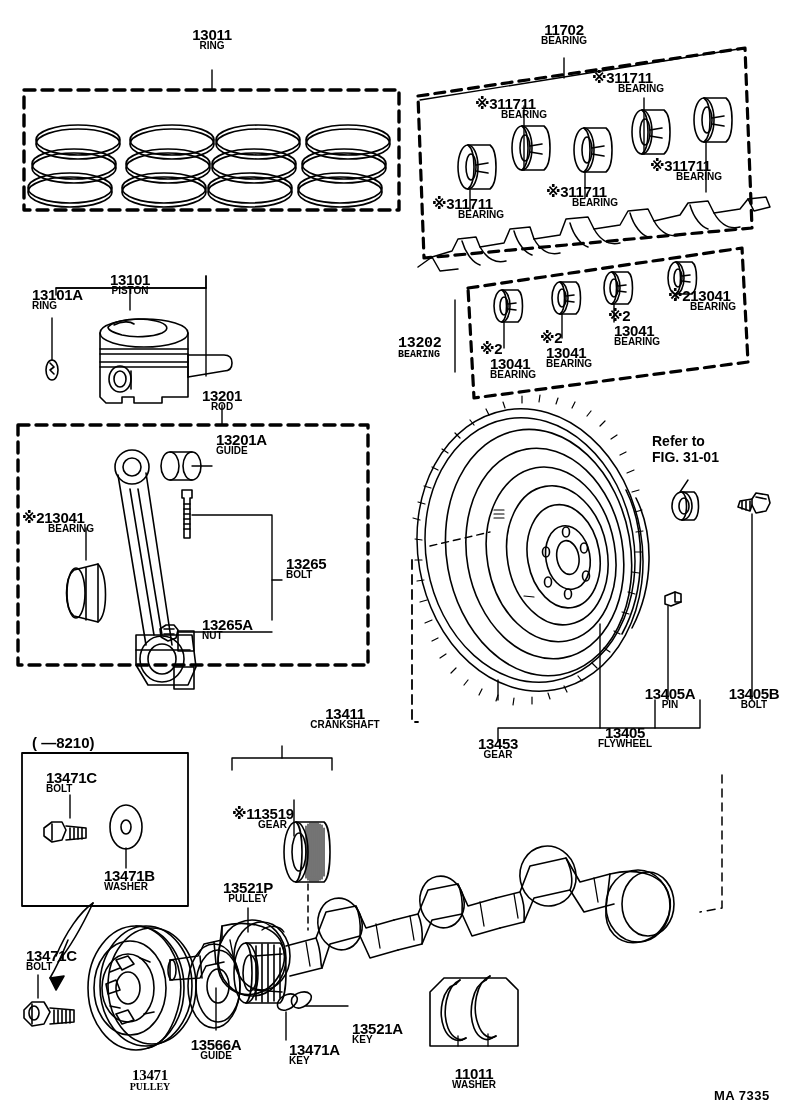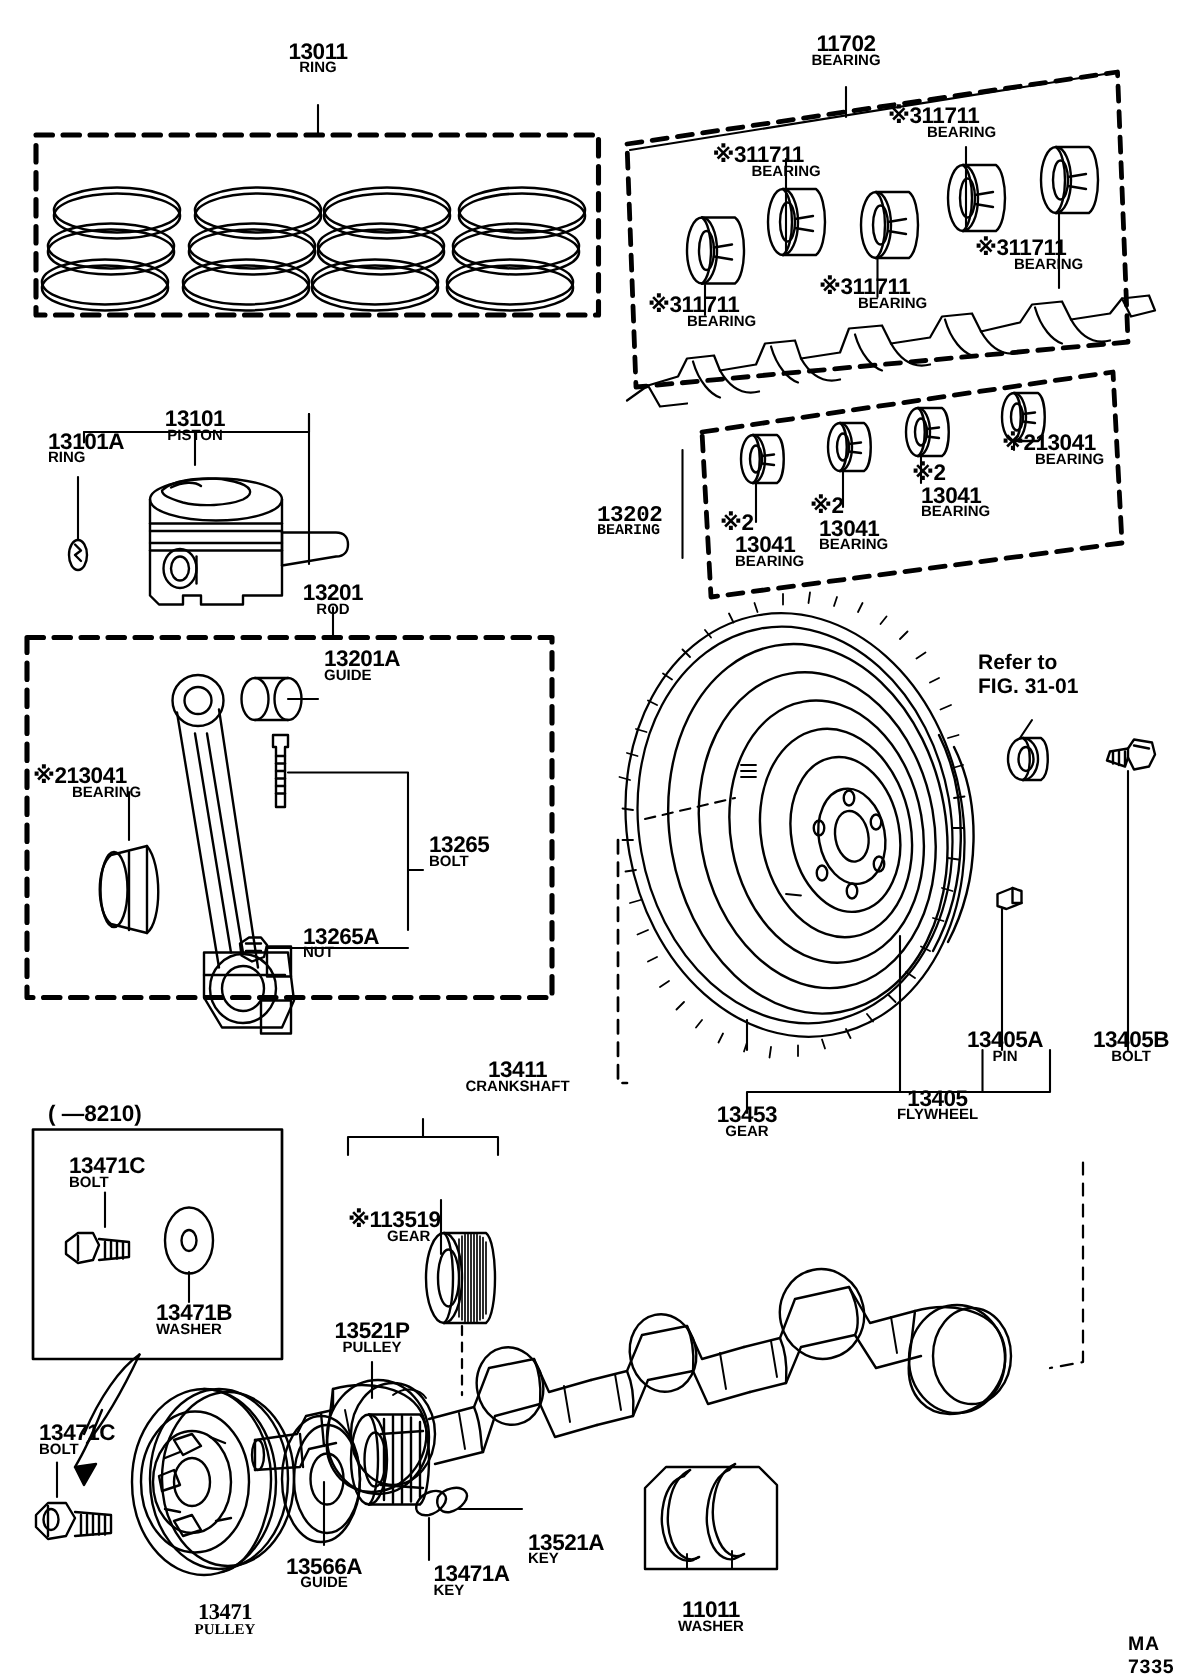--- a/index.html
+++ b/index.html
@@ -636,15 +636,15 @@
   <span class="num">13471A</span>
   <span class="nm" style="text-align:left">KEY</span>
 </div>
 
 <div class="lbl" style="left:474px;top:1066px;transform:translateX(-50%);">
   <span class="num">11011</span>
   <span class="nm">WASHER</span>
 </div>
 
 
-<div class="wm" style="left:752px;top:1088px;">MA  7335</div>
+<div class="wm" style="left:714px;top:1088px;">MA  7335</div>
 
 </div>
 
 </body></html>

